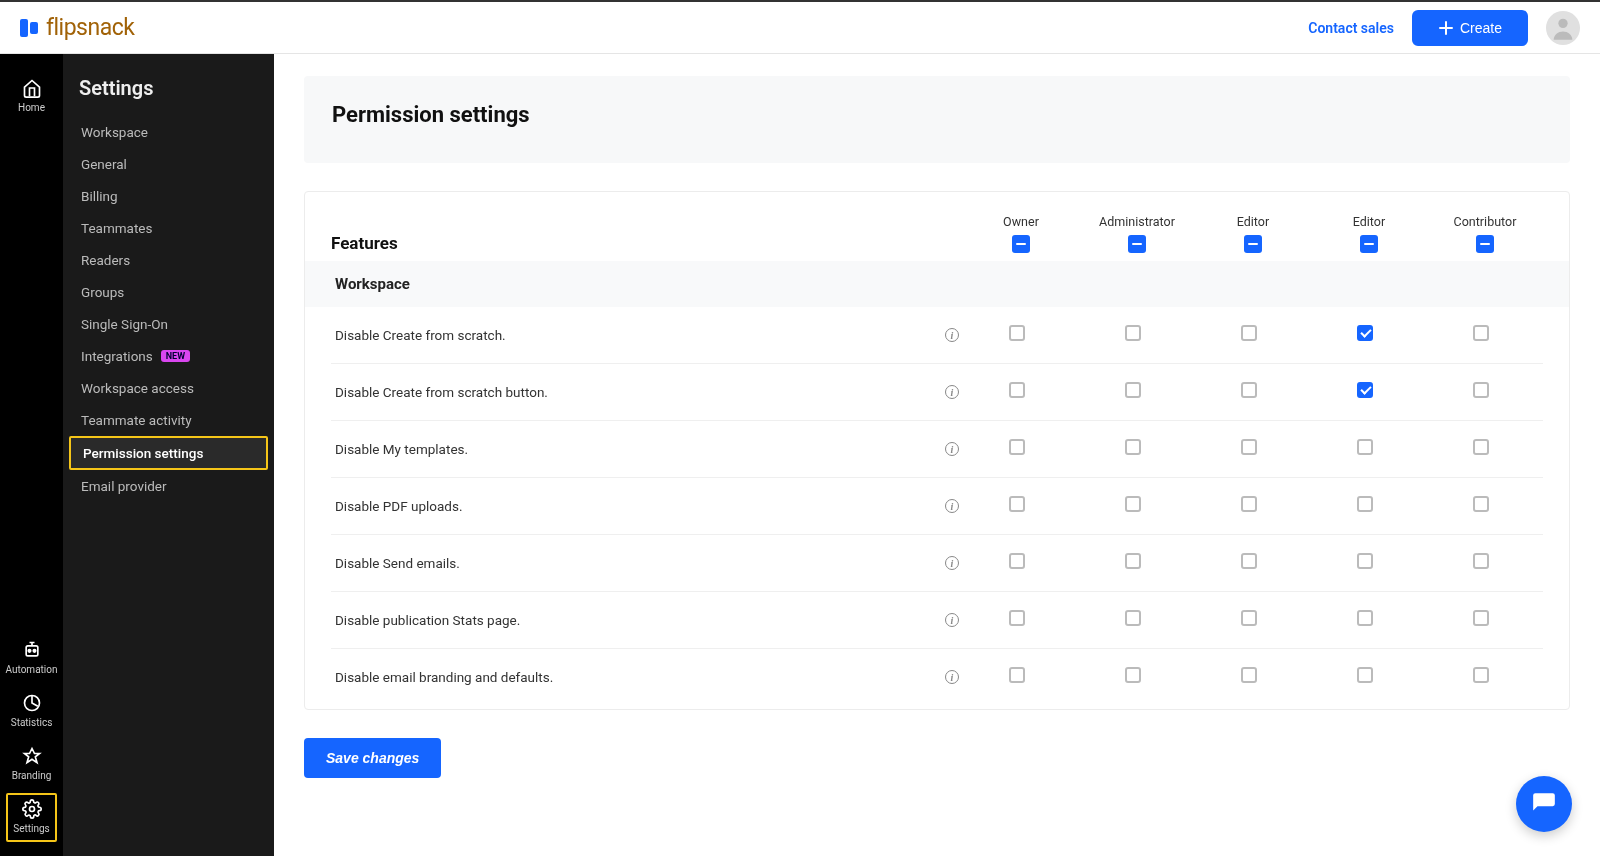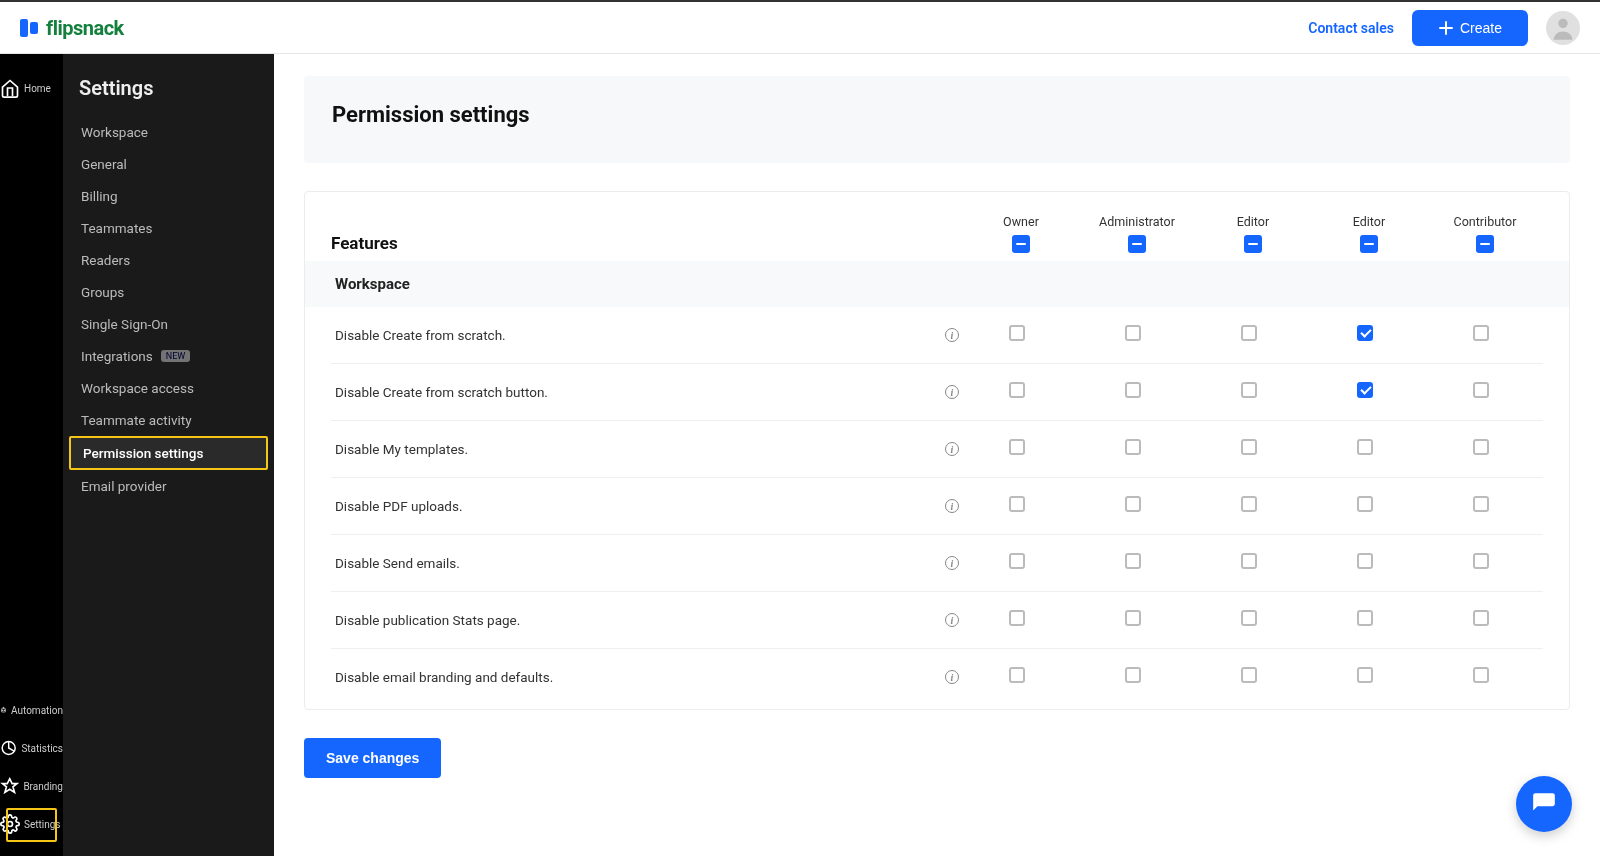--- a/index.html
+++ b/index.html
@@ -1,60 +1,60 @@
 <!DOCTYPE html>
 <html><head>
 <meta charset="utf-8">
 <style>
 * { margin: 0; padding: 0; box-sizing: border-box; }
 body { font-family: -apple-system, BlinkMacSystemFont, 'Segoe UI', Roboto, sans-serif; background: #fff; width: 1600px; height: 858px; overflow: hidden; border-top: 2px solid #333; }
 .header { height: 52px; display: flex; align-items: center; justify-content: space-between; padding: 0 20px; border-bottom: 1px solid #e5e5e5; }
 .logo { display: flex; align-items: center; gap: 6px; }
-.logo-text { color: #15803d; font-weight: 700; font-size: 20px; letter-spacing: -0.5px; }
+.logo-text { color: #a16207; font-weight: 400; font-size: 23px; letter-spacing: -0.5px; }
 .logo-icon { width: 20px; height: 18px; display: flex; gap: 2px; }
 .logo-icon span { display: block; width: 8px; background: #1565ff; border-radius: 2px; }
 .header-right { display: flex; align-items: center; gap: 18px; margin-left: 40px; }
 .contact-link { color: #1565ff; font-size: 14px; font-weight: 600; cursor: pointer; }
 .create-btn { background: #1565ff; color: #fff; border: none; border-radius: 6px; padding: 10px 26px; font-size: 14px; font-weight: 400; display: flex; align-items: center; gap: 6px; cursor: pointer; }
 .avatar { width: 34px; height: 34px; border-radius: 50%; background: #e0e0e0; display: flex; align-items: center; justify-content: center; }
 .avatar svg { width: 28px; height: 28px; fill: #bbb; }
 .app-body { display: flex; height: calc(100% - 54px); }
 .left-rail { width: 63px; background: #000; color: #fff; display: flex; flex-direction: column; align-items: center; padding-top: 16px; }
-.rail-item { display: flex; align-items: center; gap: 4px; padding: 8px 0 14px; cursor: pointer; width: 100%; }
+.rail-item { display: flex; flex-direction: column; align-items: center; gap: 4px; padding: 8px 0 14px; cursor: pointer; width: 100%; }
 .rail-item-label { font-size: 10px; color: #ccc; }
 .rail-bottom { margin-top: auto; padding-bottom: 12px; width: 100%; }
 .rail-bottom .rail-item { padding: 8px 0 10px; }
 .rail-item.highlighted { position: relative; }
 .rail-item.highlighted::before { content: ''; position: absolute; inset: 2px 6px; border: 2px solid #f5c518; border-radius: 2px; }
 .sidebar { width: 211px; background: #1a1a1a; color: #ddd; padding-top: 22px; }
 .sidebar-title { font-size: 20px; font-weight: 600; color: #eee; padding: 0 16px 16px; }
 .sidebar-list { list-style: none; }
 .sidebar-item { padding: 8px 18px; font-size: 13.5px; color: #bbb; cursor: pointer; display: flex; align-items: center; gap: 8px; }
 .sidebar-item.active { background: #2a2a2a; color: #fff; font-weight: 500; border: 2px solid #f5c518; border-radius: 2px; margin: 0 6px; padding: 7px 12px; }
-.badge-new { background: #737373; color: #003; font-size: 9px; font-weight: 400; padding: 1px 5px; border-radius: 3px; }
+.badge-new { background: #d946ef; color: #003; font-size: 9px; font-weight: 700; padding: 1px 5px; border-radius: 3px; }
 .main { flex: 1; padding: 22px 30px; overflow-y: auto; background: #fff; }
 .page-header { background: #f7f8f9; padding: 26px 28px; border-radius: 4px; margin-bottom: 28px; }
 .page-title { font-size: 22px; font-weight: 700; color: #111; margin-bottom: 10px; }
 .page-desc { font-size: 14px; color: #555; }
 .features-card { border: 1px solid #ececec; border-radius: 4px; padding: 22px 26px 4px; margin-bottom: 28px; }
 .features-header { display: flex; align-items: flex-end; margin-bottom: 8px; }
 .features-title { font-size: 17px; font-weight: 700; color: #111; flex: 1; }
 .role-col { width: 116px; text-align: center; font-size: 12.5px; color: #333; }
 .role-col .indeterminate { margin-top: 6px; width: 18px; height: 18px; background: #1565ff; border-radius: 3px; display: inline-flex; align-items: center; justify-content: center; }
 .role-col .indeterminate::after { content: ''; width: 10px; height: 2px; background: #fff; border-radius: 1px; }
 .section-row { background: #f8f9fa; padding: 14px 6px; font-size: 15px; font-weight: 700; color: #222; margin: 6px -26px 0; padding-left: 30px; }
 .feature-row { display: flex; align-items: center; padding: 18px 4px; border-bottom: 1px solid #efefef; }
 .feature-row:last-child { border-bottom: none; }
 .feature-label { flex: 1; font-size: 13.5px; color: #333; display: flex; align-items: center; gap: 10px; justify-content: space-between; }
 .info-icon { width: 14px; height: 14px; border: 1.5px solid #888; border-radius: 50%; display: inline-flex; align-items: center; justify-content: center; font-size: 10px; font-style: italic; color: #888; font-family: Georgia, serif; font-weight: bold; }
 .check-col { width: 116px; text-align: center; }
 .checkbox { width: 16px; height: 16px; border: 2px solid #bbb; border-radius: 3px; display: inline-block; cursor: pointer; position: relative; }
 .checkbox.checked { background: #1565ff; border-color: #1565ff; }
 .checkbox.checked::after { content: ''; position: absolute; left: 4px; top: 0px; width: 4px; height: 8px; border: solid #fff; border-width: 0 2px 2px 0; transform: rotate(45deg); }
-.save-btn { background: #1565ff; color: #fff; border: none; border-radius: 4px; padding: 12px 22px; font-size: 14px; font-weight: 600; cursor: pointer; }
+.save-btn { background: #1565ff; color: #fff; border: none; border-radius: 4px; padding: 12px 22px; font-size: 14px; font-weight: 600; cursor: pointer; font-style: italic; }
 .chat-bubble { position: fixed; right: 28px; bottom: 26px; width: 56px; height: 56px; background: #1565ff; border-radius: 50%; display: flex; align-items: center; justify-content: center; cursor: pointer; box-shadow: 0 4px 12px rgba(0,0,0,0.2); }
 .chat-bubble svg { fill: #fff; width: 26px; height: 26px; }
 </style>
 </head>
 <body>
 
 <div class="header">
   <div class="logo">
     <div class="logo-icon">
         <span style="height:18px"></span>

